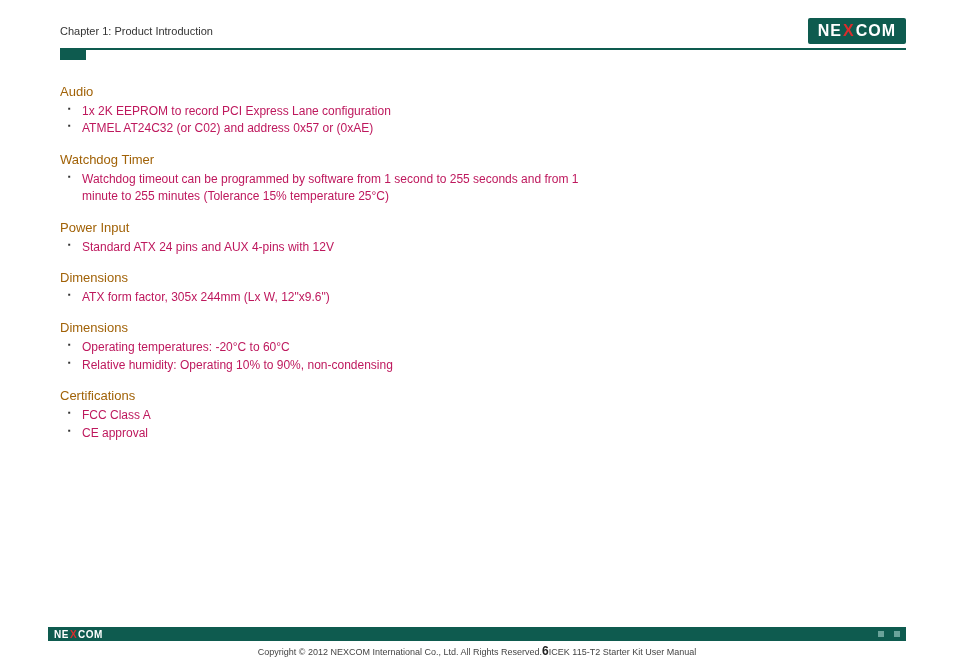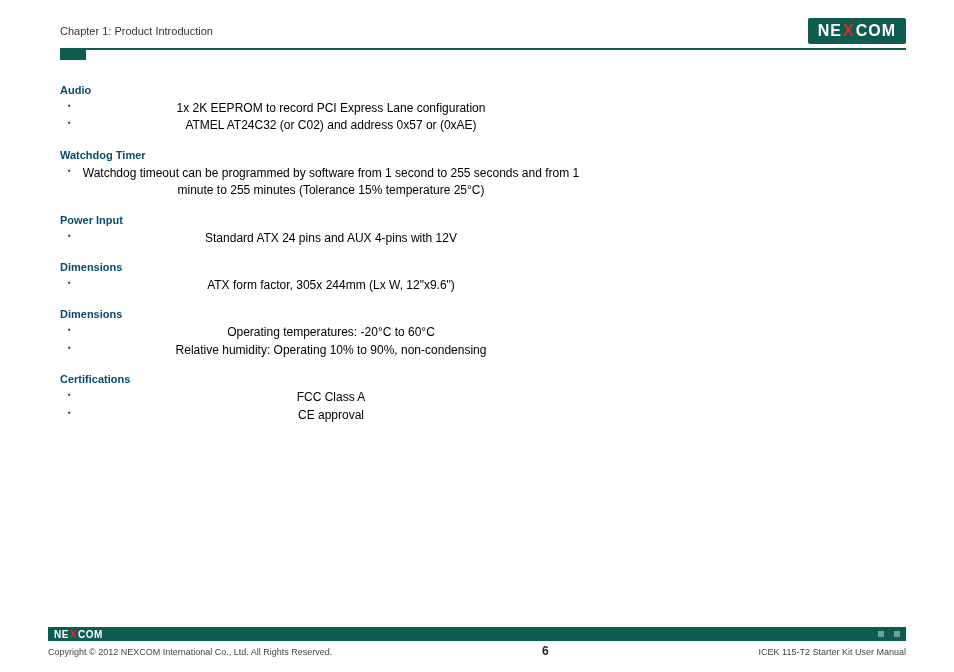--- a/index.html
+++ b/index.html
@@ -43,36 +43,35 @@
   }
   .green-tab {
     width: 26px; height: 10px; background: #0e5b4f; margin-top: 0;
   }
   .content {
     padding-top: 24px;
     max-width: 520px;
   }
   .section { margin-bottom: 14px; }
   .section h3 {
-    font-size: 11px;
-    font-weight: 700;
+    font-size: 13px;
+    font-weight: 400;
     margin-bottom: 4px;
-    color: #0c4a6e;
+    color: #a16207;
   }
   .blist {
     list-style: none;
     padding-left: 14px;
   }
   .blist li {
     font-size: 12px;
     line-height: 1.45;
-    color: #000000;
+    color: #be185d;
     position: relative;
     padding-left: 8px;
-    text-align: center;
   }
   .blist li::before {
     content: "▪";
     position: absolute;
     left: -6px;
     top: 0;
     font-size: 8px;
     color: #333;
   }
   .footer {
@@ -93,21 +92,21 @@
     font-weight: bold;
     letter-spacing: 0.5px;
     display:inline-flex; align-items:center;
   }
   .footer-logo .x { color:#d92c2c; margin:0 1px; font-weight:900;}
   .footer-squares { display:flex; gap:2px;}
   .footer-squares span{ width:6px;height:6px;background:#6aa39a;}
   .footer-squares span.empty{ background:transparent;}
   .footer-text {
     display: flex;
-    justify-content: space-between;
+    justify-content: center;
     align-items: baseline;
     font-size: 9px;
     color: #444;
     margin-top: 3px;
   }
   .page-num {
     font-weight: bold;
     font-size: 12px;
     color: #222;
   }

